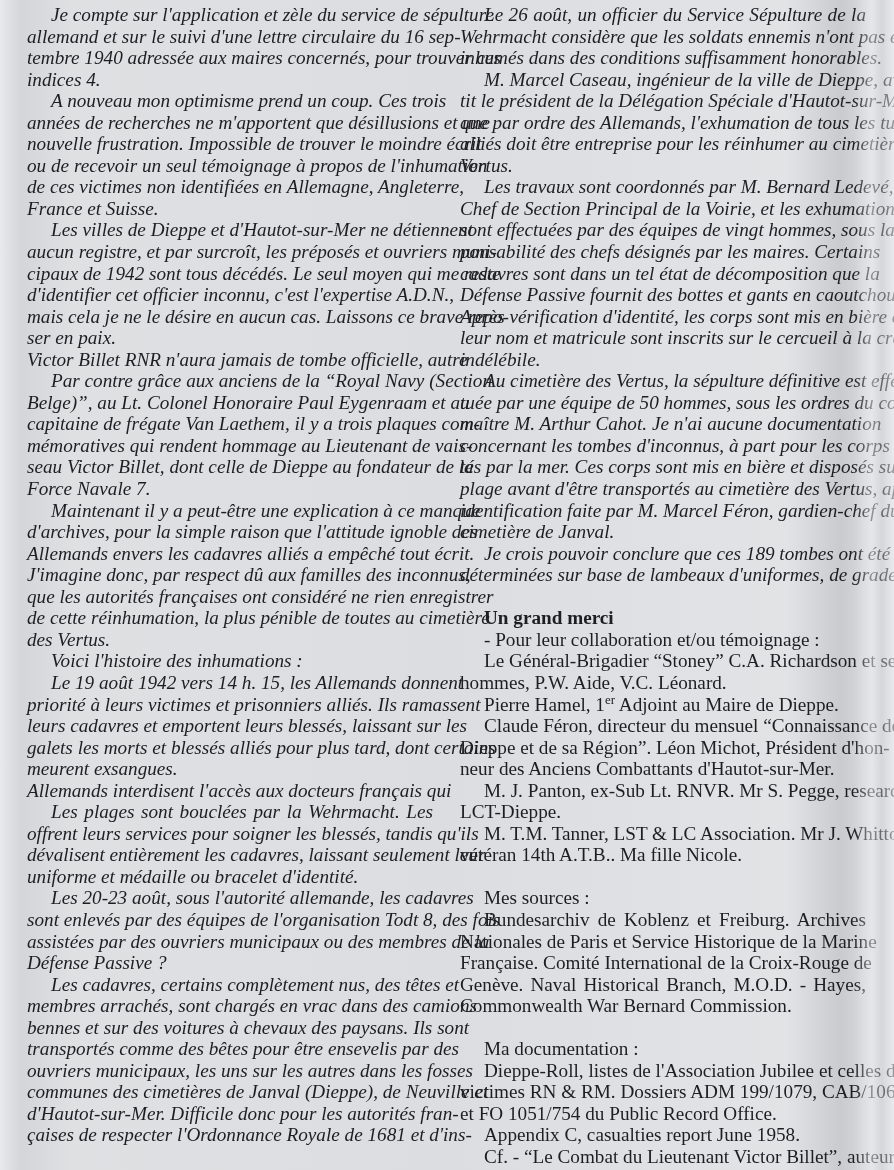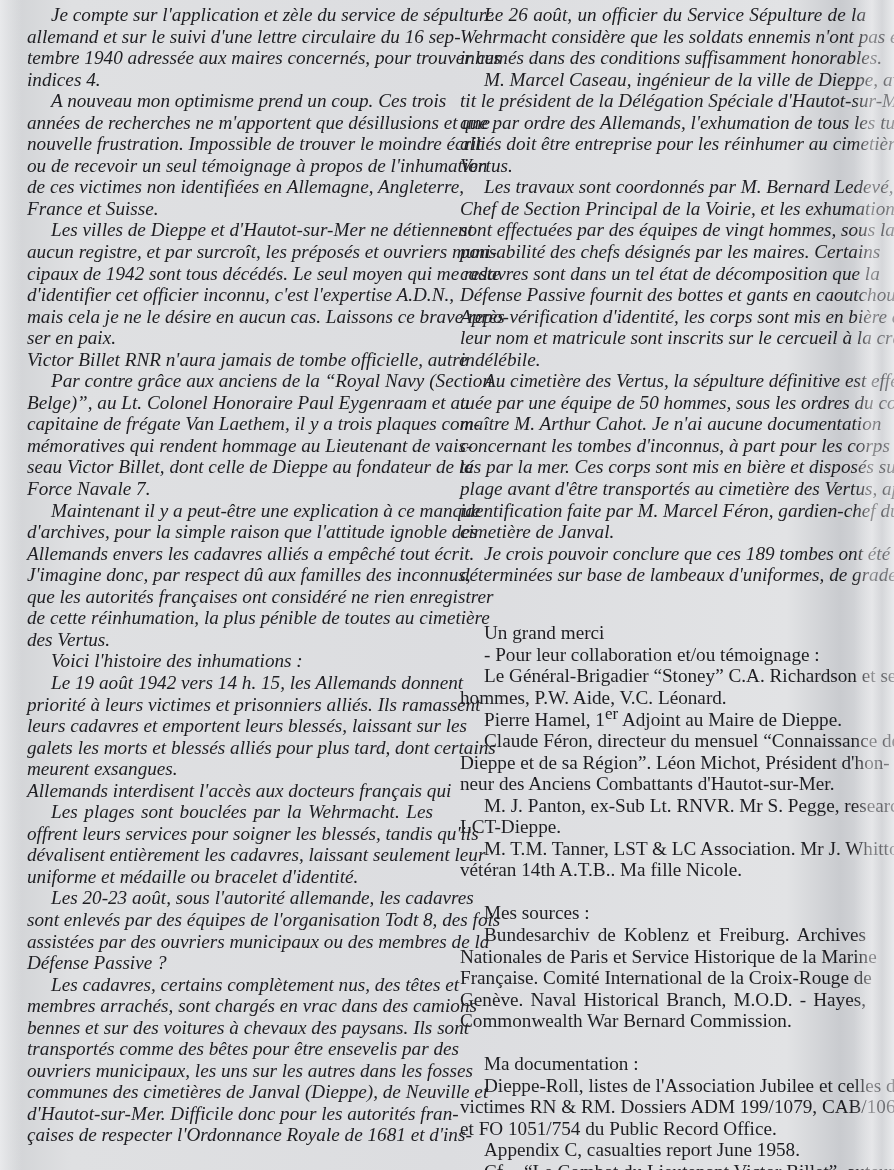--- a/index.html
+++ b/index.html
@@ -18,32 +18,32 @@
     font-size: 19.2px; line-height: 21.55px;
   }
   .col-left  { left: 27px;  width: 406px; }
   .col-right { left: 460px; width: 406px; }
   .line { display: block; white-space: nowrap; text-align: justify; text-align-last: justify; height: 21.55px; }
   .line.last { text-align-last: left; }
   .line.indent { padding-left: 24px; }
   .italic { font-style: italic; }
   .upright { font-style: normal; }
   .gap { display: block; height: 21.55px; }
-  .heading { font-weight: normal; text-align-last: left; margin-top: 15px; }
+  .heading { font-weight: bold; text-align-last: left; }
   .fade-right {
     position: absolute; right: 0; top: 0; width: 40px; height: 1170px;
     background: linear-gradient(90deg, rgba(255,255,255,0) 0%, rgba(240,240,242,0.55) 45%, rgba(200,202,206,0.4) 70%, rgba(236,237,239,0.6) 100%);
     pointer-events: none;
   }
   .fade-left {
     position: absolute; left: 0; top: 0; width: 22px; height: 1170px;
     background: linear-gradient(90deg, rgba(235,236,238,0.9), rgba(220,221,224,0));
     pointer-events: none;
   }
-  sup { font-size: 17px; line-height: 0; }
+  sup { font-size: 13px; line-height: 0; }
 </style>
 </head>
 <body>
 
 <div class="page">
   <div class="fade-left"></div>
 
   <div class="col col-left italic" id="left-col">
       <div>
         <span class="line indent">Je compte sur l'application et zèle du service de sépulture</span>

